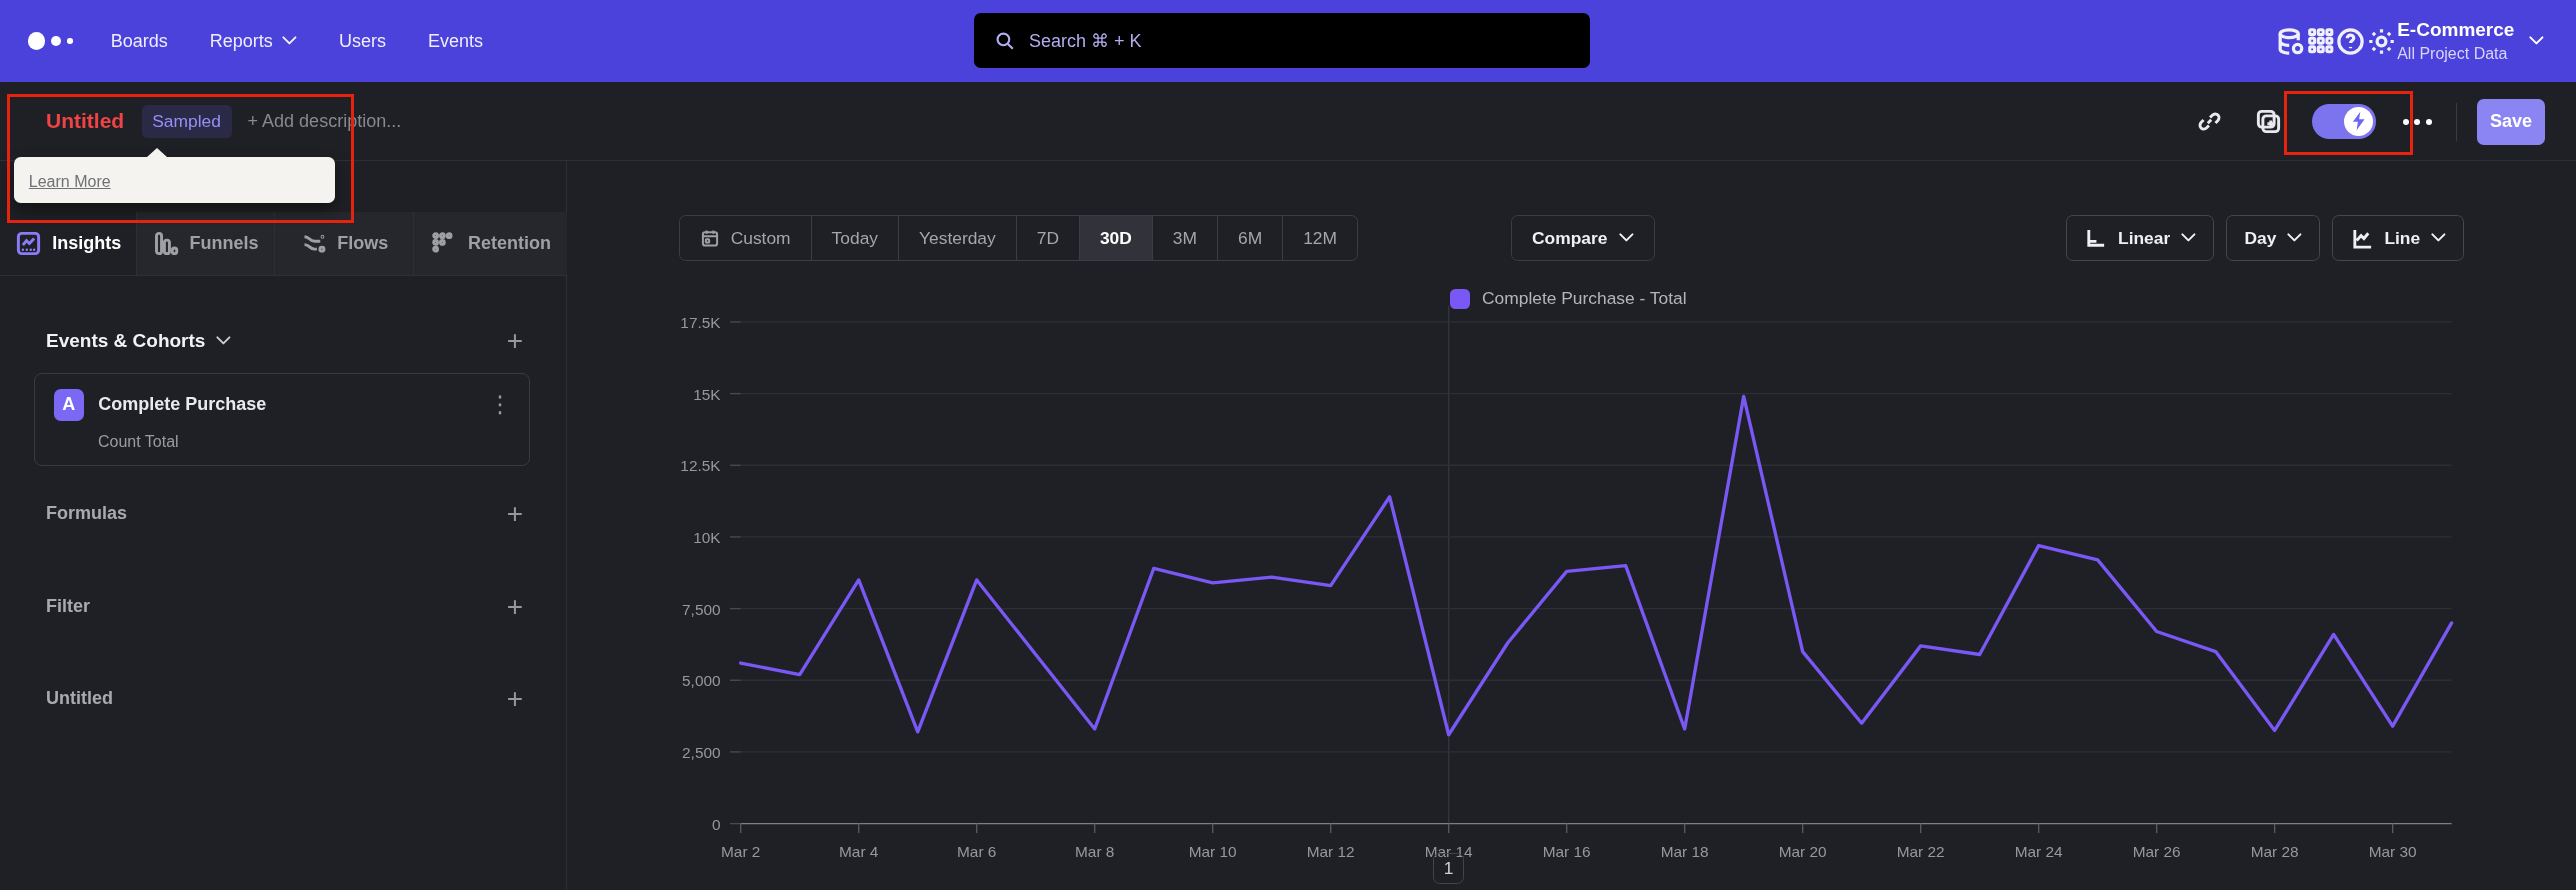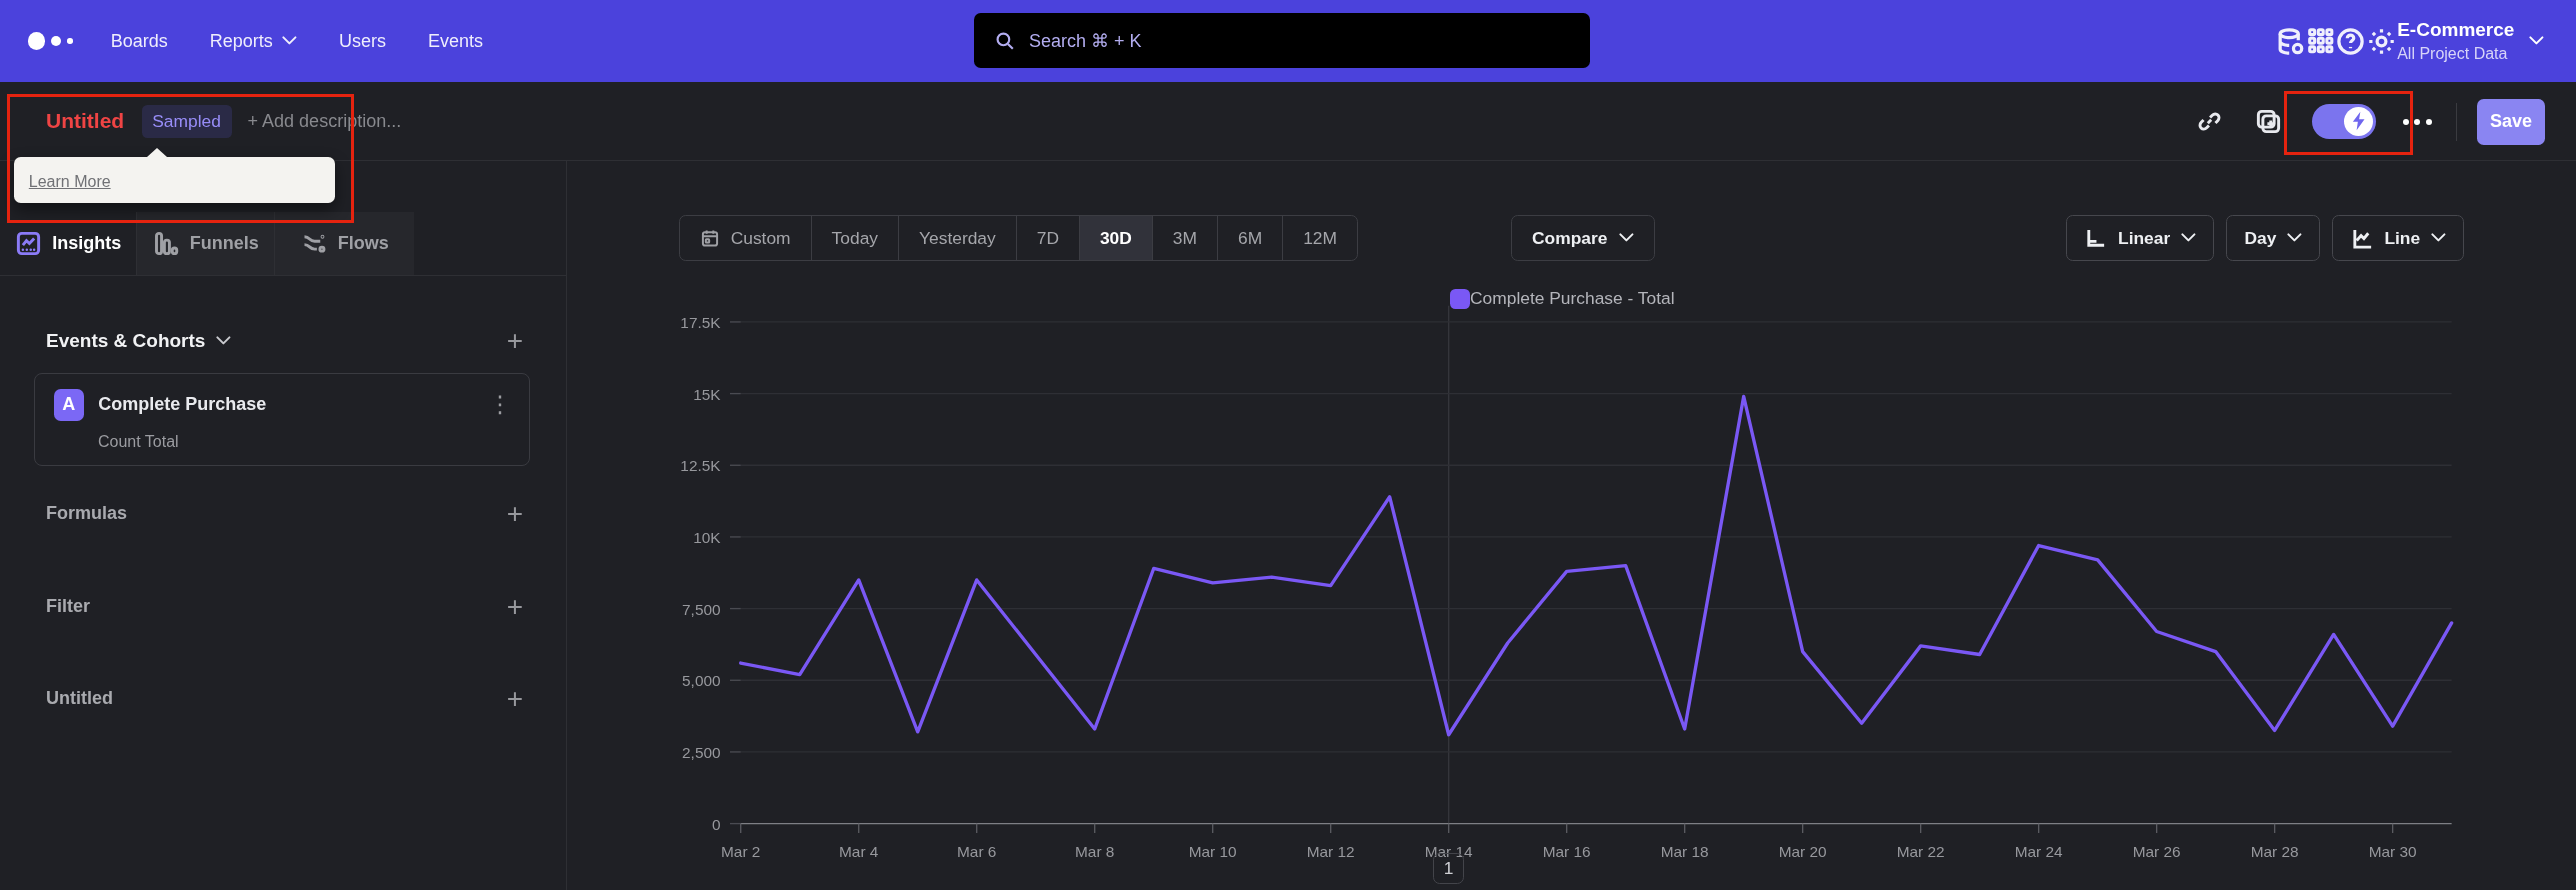--- a/index.html
+++ b/index.html
@@ -93,21 +93,21 @@
                  font-size:17.4px; font-weight:600; cursor:pointer; z-index:2; }
   .rightbtns { position:absolute; right:112px; top:215px; display:flex; gap:12px; z-index:2; }
   .rbtn { height:46px; display:flex; align-items:center; gap:10.7px; padding:0 17.4px;
           border:1.3px solid #46474d; border-radius:6.7px; color:#eef0f3; font-size:17.4px; font-weight:600;
           cursor:pointer; }
   .rbtn svg { stroke:#eef0f3; fill:none; stroke-width:3; }
 
   
   #chart-svg { position:absolute; left:0; top:0; z-index:1; }
   #chart-svg text { font-family:"Liberation Sans", sans-serif; }
-  .legend { position:absolute; left:1450px; top:288px; display:flex; align-items:center; z-index:2; }
+  .legend { position:absolute; left:1450px; top:288px; display:flex; align-items:center; gap:12px; z-index:2; }
   .legend .swatch { width:20px; height:20px; border-radius:5.4px; background:#7a58f5; }
   .legend .ltext { color:#b4b5bb; font-size:17.4px; }
   .pagebadge { position:absolute; left:1433px; top:853px; width:31px; height:31px;
                border:1.3px solid #43444a; border-radius:6.7px; color:#cfd0d4; font-size:17.4px;
                display:flex; align-items:center; justify-content:center; cursor:pointer; z-index:2; }
 
   
   .redbox { position:absolute; border:3.4px solid #e5230f; z-index:20; pointer-events:none; }
   .redbox1 { left:6.7px; top:94px; width:347px; height:129px; }
   .redbox2 { left:2284px; top:91px; width:129px; height:64px; }
@@ -251,20 +251,31 @@
       <span>Funnels</span>
     </div>
     <div class="tab" style="width:140px">
       <svg width="27" height="27" viewBox="0 0 24 24">
         <path d="M4 6 C9 6 8 10 13 10 H18"></path>
         <path d="M4 13 C9 13 8 17 13 17 H15"></path>
         <circle cx="19.5" cy="17" r="1.8"></circle>
         <circle cx="20" cy="6" r="0.4"></circle>
       </svg>
       <span>Flows</span>
+    </div>
+    <div class="tab" style="width:154px">
+      <svg width="27" height="27" viewBox="0 0 24 24">
+        <circle cx="5" cy="5" r="1.7"></circle>
+          <circle cx="11" cy="5" r="1.7"></circle>
+          <circle cx="17" cy="5" r="1.7"></circle>
+        <circle cx="5" cy="11" r="1.7"></circle>
+          <circle cx="11" cy="11" r="1.7"></circle>
+        <circle cx="5" cy="17" r="1.7"></circle>
+      </svg>
+      <span>Retention</span>
     </div>
   </div>
 
   <aside class="sidebar">
     <div class="siderow" style="top:161px; height:38px;">
       <span class="events-head">
         <span>Events &amp; Cohorts</span>
         <svg class="chev" viewBox="0 0 22 14" style="color:#c9cacf">
             <path d="M2 2 L11 11 L20 2"></path>
           </svg>

